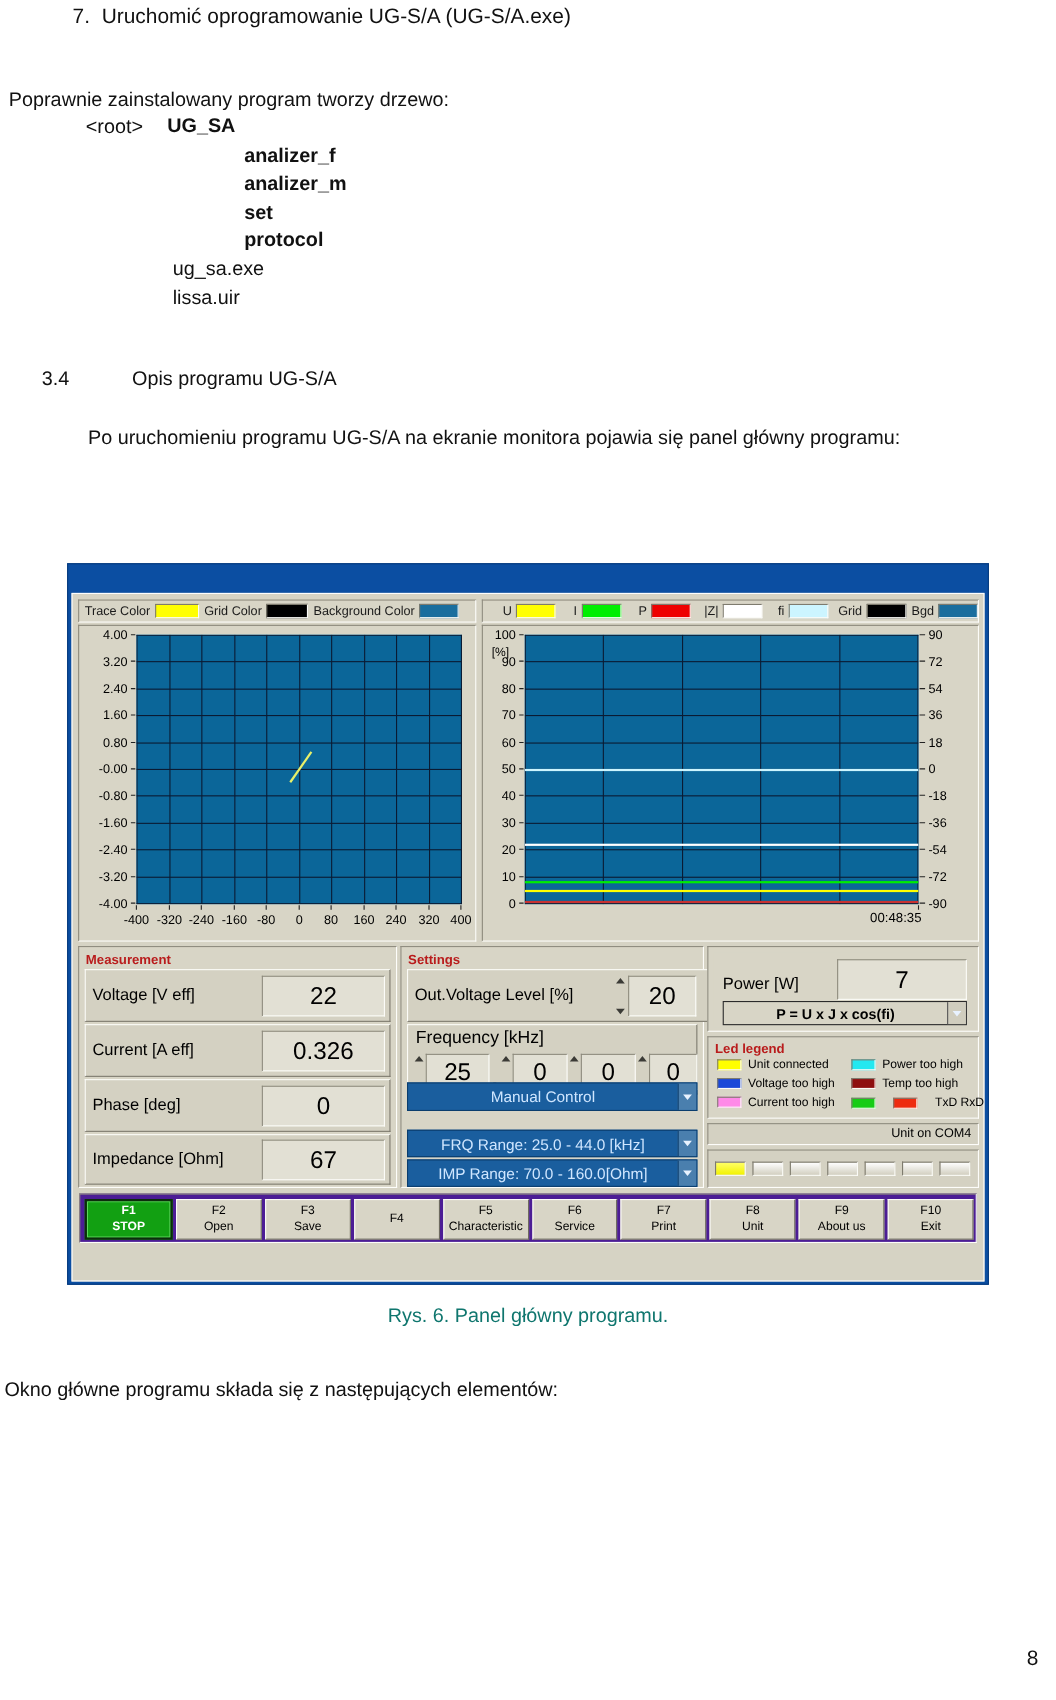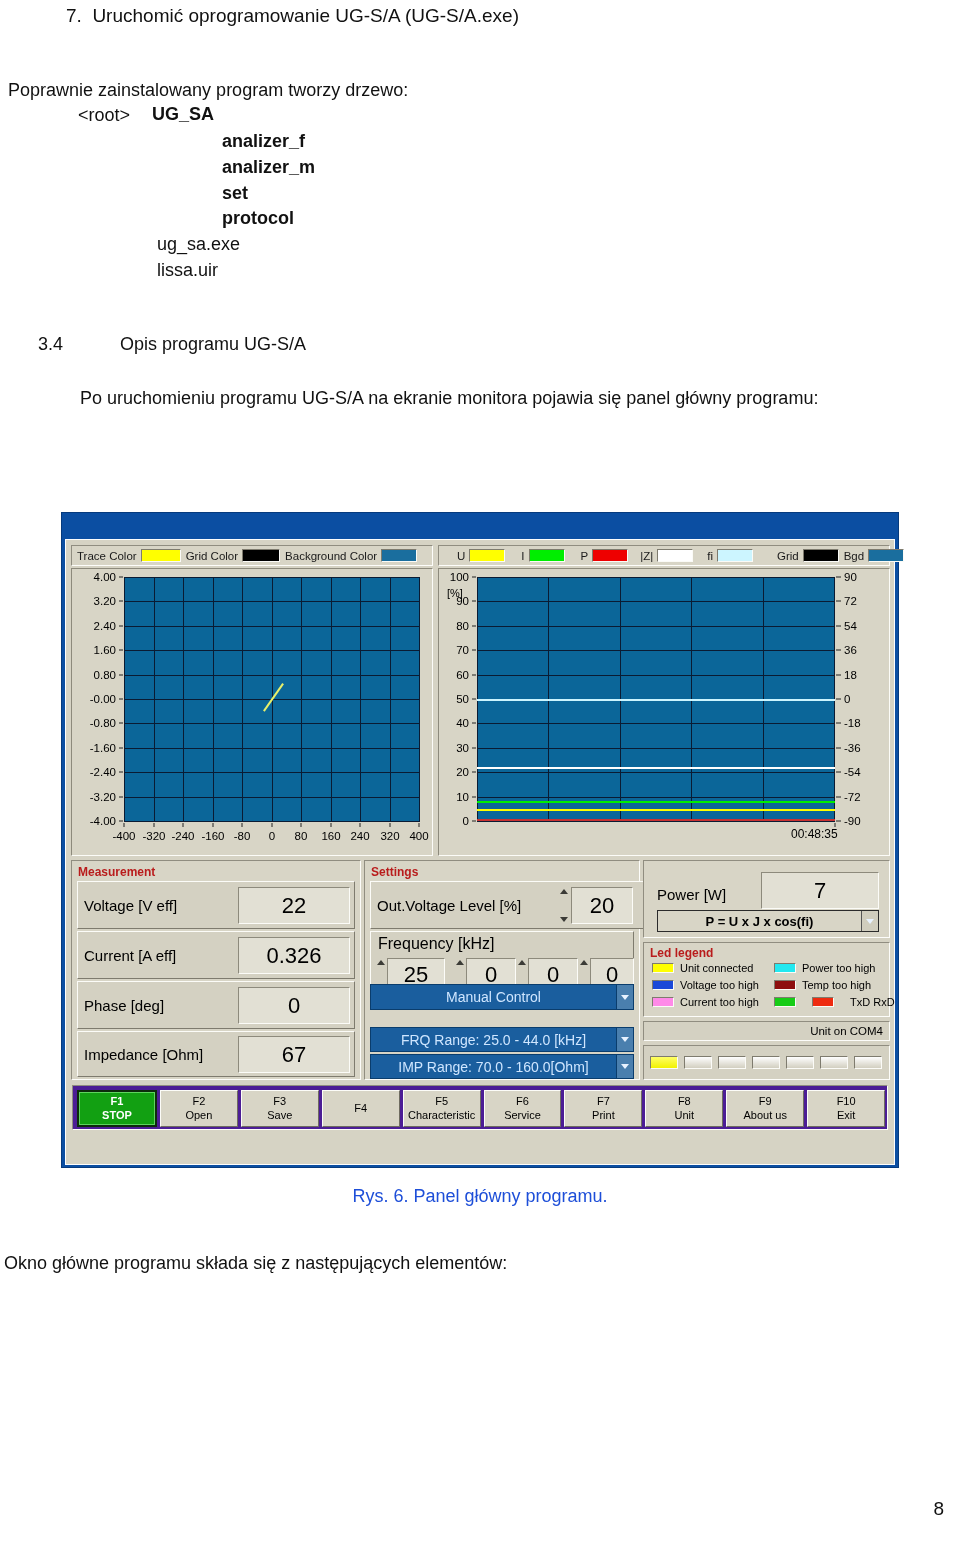--- a/index.html
+++ b/index.html
@@ -99,21 +99,21 @@
   .fkey{flex:1;background:#d8d5c6;border:1px solid;
       border-color:#fcfcf8 #6e6b60 #6e6b60 #fcfcf8;box-sizing:border-box;
       display:flex;flex-direction:column;align-items:center;justify-content:center;
       font-size:11px;line-height:1.25;color:#000;}
   .fkey.stop{background:#12a012;border:2px solid #0c2b0c;color:#fff;font-weight:bold;
       box-shadow:inset 0 0 0 1px #5ed45e;}
   .fkey .k{font-weight:inherit;}
   .fkey .n{font-weight:inherit;}
 
   #caption{position:absolute;left:0;top:1186px;width:960px;text-align:center;
-      font-size:18px;color:#1d4ed8;}
+      font-size:18px;color:#0f766e;}
   #pageno{position:absolute;right:16px;top:1498px;font-size:19px;color:#111;}
 </style>
 </head>
 <body>
 
 <div class="doc-h" style="left:66px;top:5px;">7.  Uruchomić oprogramowanie UG-S/A (UG-S/A.exe)</div>
 
 <div class="doc-t" style="left:8px;top:80px;">Poprawnie zainstalowany program tworzy drzewo:</div>
 
 <div class="doc-t" style="left:78px;top:105px;">&lt;root&gt;</div>
@@ -154,21 +154,21 @@
       <span class="cb-lbl" style="padding-left:18px;">U</span>
       <span class="swatch" style="width: 36px; background: rgb(255, 255, 0);"></span>
       <span class="cb-lbl" style="padding-left:16px;">I</span>
       <span class="swatch" style="width: 36px; background: rgb(0, 238, 0);"></span>
       <span class="cb-lbl" style="padding-left:16px;">P</span>
       <span class="swatch" style="width: 36px; background: rgb(238, 0, 0);"></span>
       <span class="cb-lbl" style="padding-left:12px;">|Z|</span>
       <span class="swatch" style="width: 36px; background: rgb(255, 255, 255);"></span>
       <span class="cb-lbl" style="padding-left:14px;">fi</span>
       <span class="swatch" style="width: 36px; background: rgb(204, 245, 255);"></span>
-      <span class="cb-lbl" style="padding-left:24px;">Grid</span>
+      <span class="cb-lbl" style="padding-left:9px;">Grid</span>
       <span class="swatch" style="width: 36px; background: rgb(0, 0, 0);"></span>
       <span class="cb-lbl">Bgd</span>
       <span class="swatch" style="width: 36px; background: rgb(26, 110, 158);"></span>
     </div>
 
     <div class="chartframe sunk" style="left:5px;top:28px;width:362px;height:288px;">
       <div class="plot" id="plot-l" style="left: 52px; top: 8px; width: 296px; height: 245px; background: rgb(11, 102, 153);">
           <div class="gl" style="left: 0px; top: 0px; width: 1px; height: 245px; background: rgb(10, 27, 51);"></div>
           <div class="gl" style="left: 30px; top: 0px; width: 1px; height: 245px; background: rgb(10, 27, 51);"></div>
           <div class="gl" style="left: 59px; top: 0px; width: 1px; height: 245px; background: rgb(10, 27, 51);"></div>
@@ -426,21 +426,21 @@
       </div>
 
       <div style="position:absolute;left:130px;top:19px;display:flex;align-items:center;gap:6px;">
         <span class="led" style="background: rgb(35, 232, 240);"></span>
         <span class="ledtxt">Power too high</span>
       </div>
       <div style="position:absolute;left:130px;top:36px;display:flex;align-items:center;gap:6px;">
         <span class="led" style="background: rgb(142, 15, 15);"></span>
         <span class="ledtxt">Temp too high</span>
       </div>
-      <div style="position:absolute;left:130px;top:53px;display:flex;align-items:center;gap:16px;">
+      <div style="position:absolute;left:130px;top:53px;display:flex;align-items:flex-end;gap:16px;">
         <span class="led" style="background: rgb(22, 204, 22);"></span>
         <span class="led" style="background: rgb(238, 43, 16);"></span>
         <span class="ledtxt">TxD RxD</span>
       </div>
     </div>
 
     <div class="statusbar groove" style="left:577px;top:481px;width:247px;height:20px;">
       <span>Unit on COM4</span>
     </div>
 

